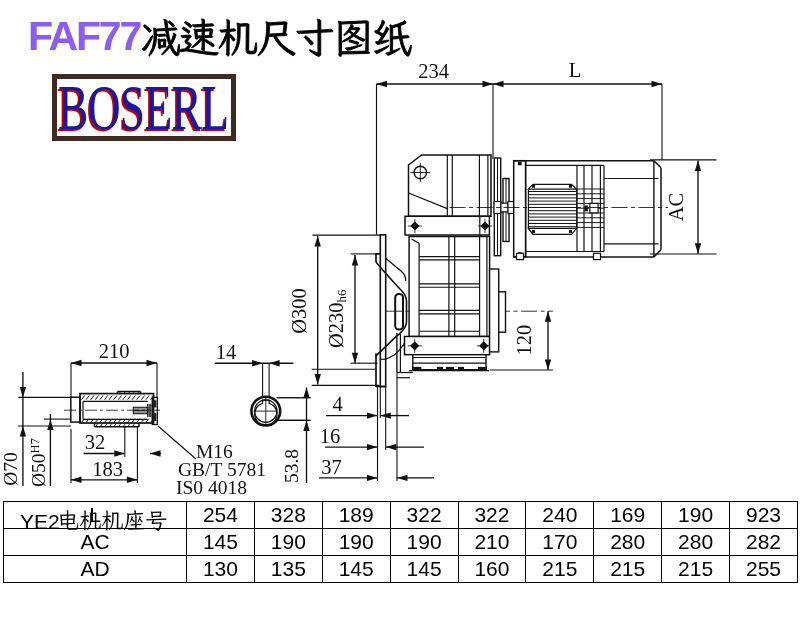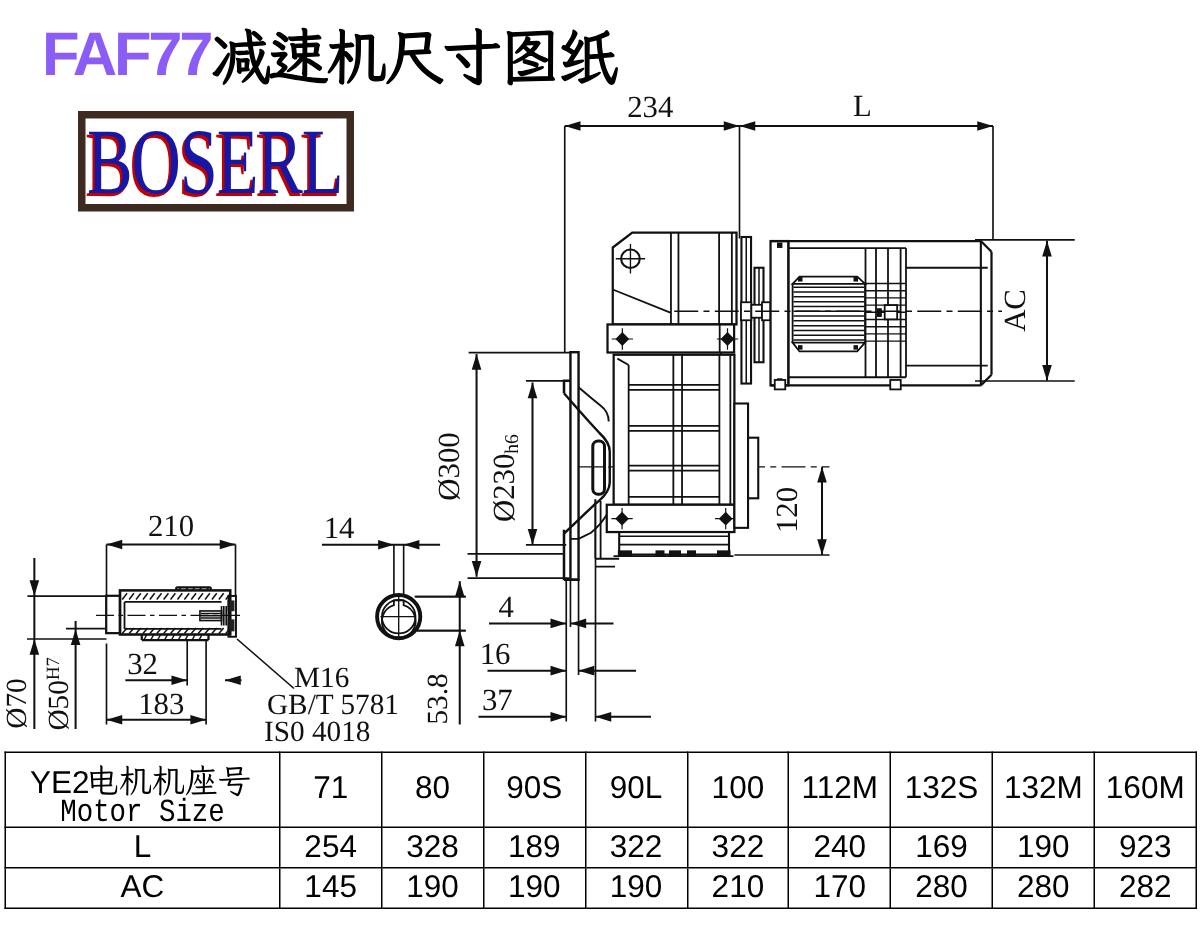--- a/index.html
+++ b/index.html
@@ -343,34 +343,20 @@
       <col>
       <col>
       <col>
       <col>
       <col>
       <col>
       <col>
       <col>
     </colgroup>
 <tbody>
-      <tr class="h">
-        <td id="hd1" style="position:relative">
-          <div class="mono" style="position:absolute;left:0;right:0;bottom:-3px;text-align:center">Motor Size</div>
-        </td>
-        <td>71</td>
-        <td>80</td>
-        <td>90S</td>
-        <td>90L</td>
-        <td>100</td>
-        <td>112M</td>
-        <td>132S</td>
-        <td>132M</td>
-        <td>160M</td>
-      </tr>
 <tr class="r">
         <td>L</td>
         <td>254</td>
         <td>328</td>
         <td>189</td>
         <td>322</td>
         <td>322</td>
         <td>240</td>
         <td>169</td>
         <td>190</td>
@@ -381,14 +367,26 @@
         <td>145</td>
         <td>190</td>
         <td>190</td>
         <td>190</td>
         <td>210</td>
         <td>170</td>
         <td>280</td>
         <td>280</td>
         <td>282</td>
       </tr>
+<tr class="r">
+        <td>AD</td>
+        <td>130</td>
+        <td>135</td>
+        <td>145</td>
+        <td>145</td>
+        <td>160</td>
+        <td>215</td>
+        <td>215</td>
+        <td>215</td>
+        <td>255</td>
+      </tr>
 </tbody>
   </table>
 
 </body></html>

